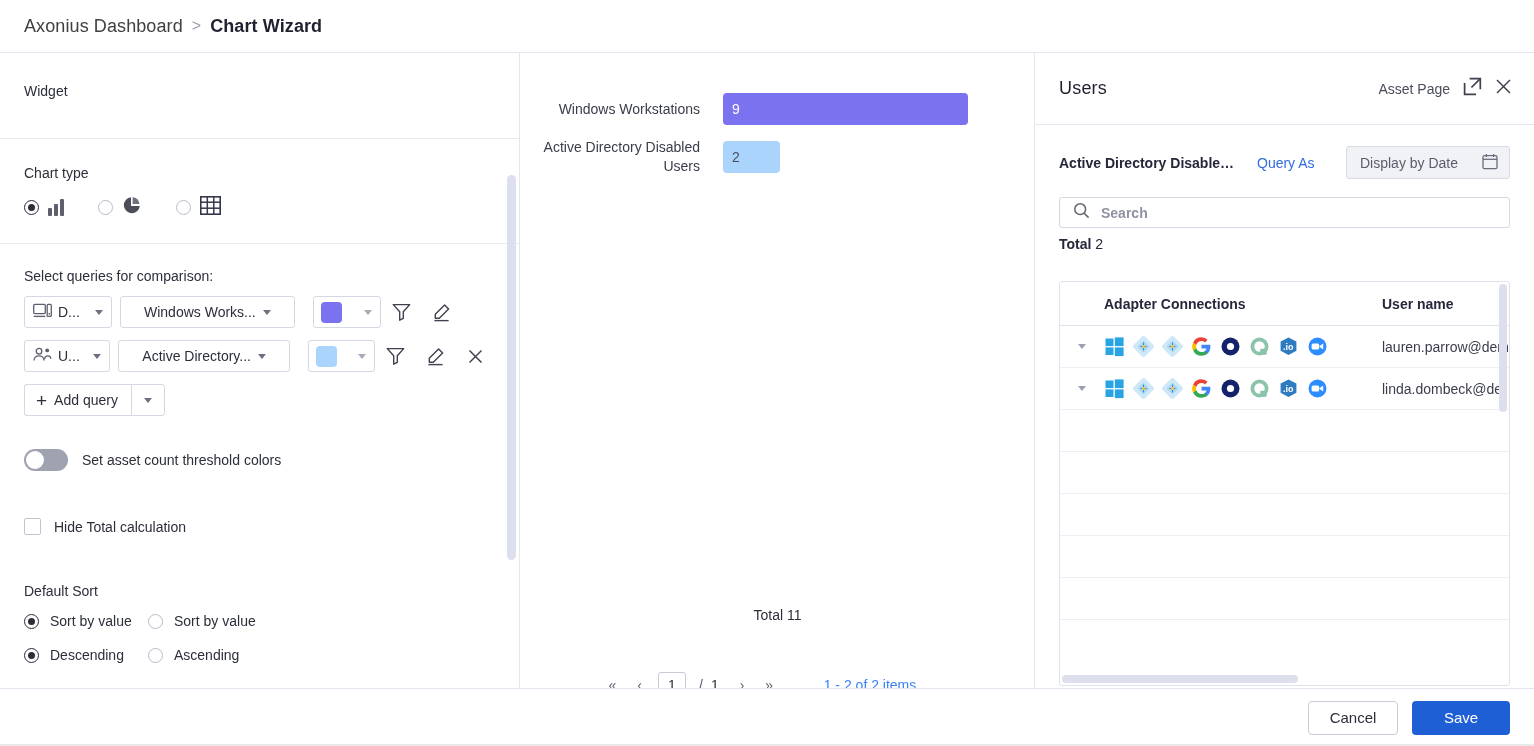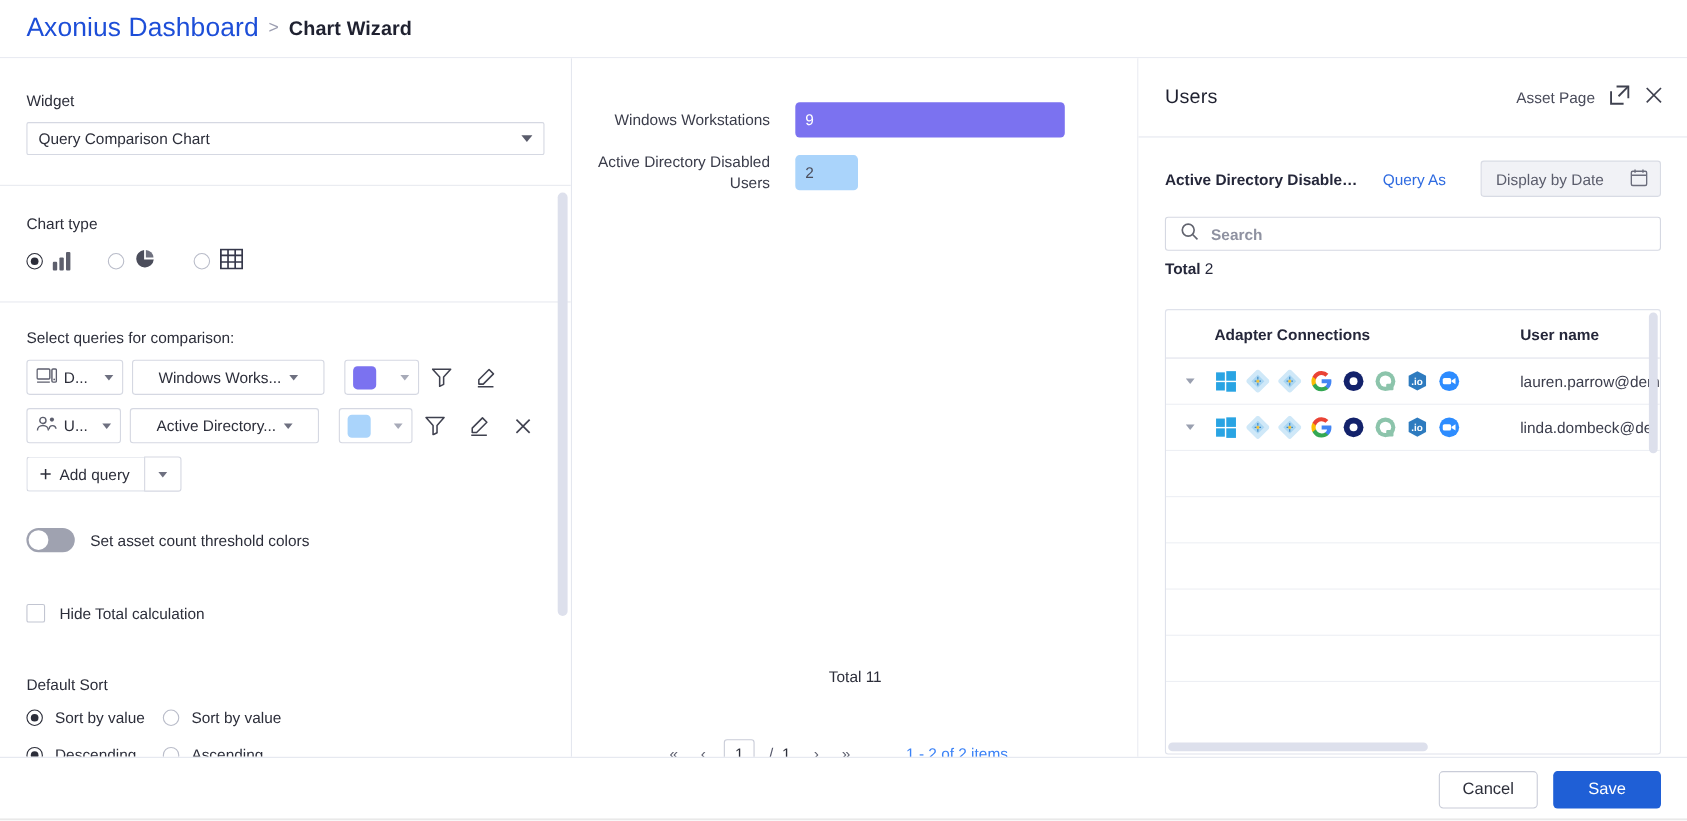--- a/index.html
+++ b/index.html
@@ -11,21 +11,21 @@
     overflow: hidden;
   }
   .app { position: relative; width: 1534px; height: 746px; background:#fff; }
 
   
   .breadcrumb {
     position:absolute; left:0; top:0; width:1534px; height:53px;
     display:flex; align-items:center; padding-left:24px;
     border-bottom:1px solid #e4e7ef; background:#fff;
   }
-  .bc-root { font-size:24px; color:#1d4ed8; letter-spacing:.1px; }
+  .bc-root { font-size:18px; color:#404040; letter-spacing:.1px; }
   .bc-sep  { font-size:16px; color:#9b9db0; margin:0 9px; }
   .bc-cur  { font-size:18px; color:#1f2130; font-weight:700; letter-spacing:.1px; }
 
   
   .cols { position:absolute; left:0; top:53px; width:1534px; height:635px; display:flex; }
   .col-left   { width:520px; height:635px; position:relative; border-right:1px solid #e4e7ef; background:#fff; overflow:hidden; }
   .col-mid    { width:515px; height:635px; position:relative; border-right:1px solid #e4e7ef; background:#fff; }
   .col-right  { width:499px; height:635px; position:relative; background:#fff; }
 
   
@@ -180,24 +180,20 @@
     <span class="bc-sep">&gt;</span>
     <span class="bc-cur">Chart Wizard</span>
   </div>
 
   <div class="cols">
 
     <div class="col-left">
 
       <div class="sec sec-widget">
         <span class="lbl">Widget</span>
-        <div class="select-box">
-          <span>Query Comparison Chart</span>
-          <span class="caret-fill"></span>
-        </div>
       </div>
 
       <div class="sec sec-charttype">
         <span class="lbl" style="margin-bottom:0">Chart type</span>
         <div class="ct-row">
 
           <div class="ct-opt">
             <span class="radio on"></span>
             <span class="icon-bar">
                 <i></i>

